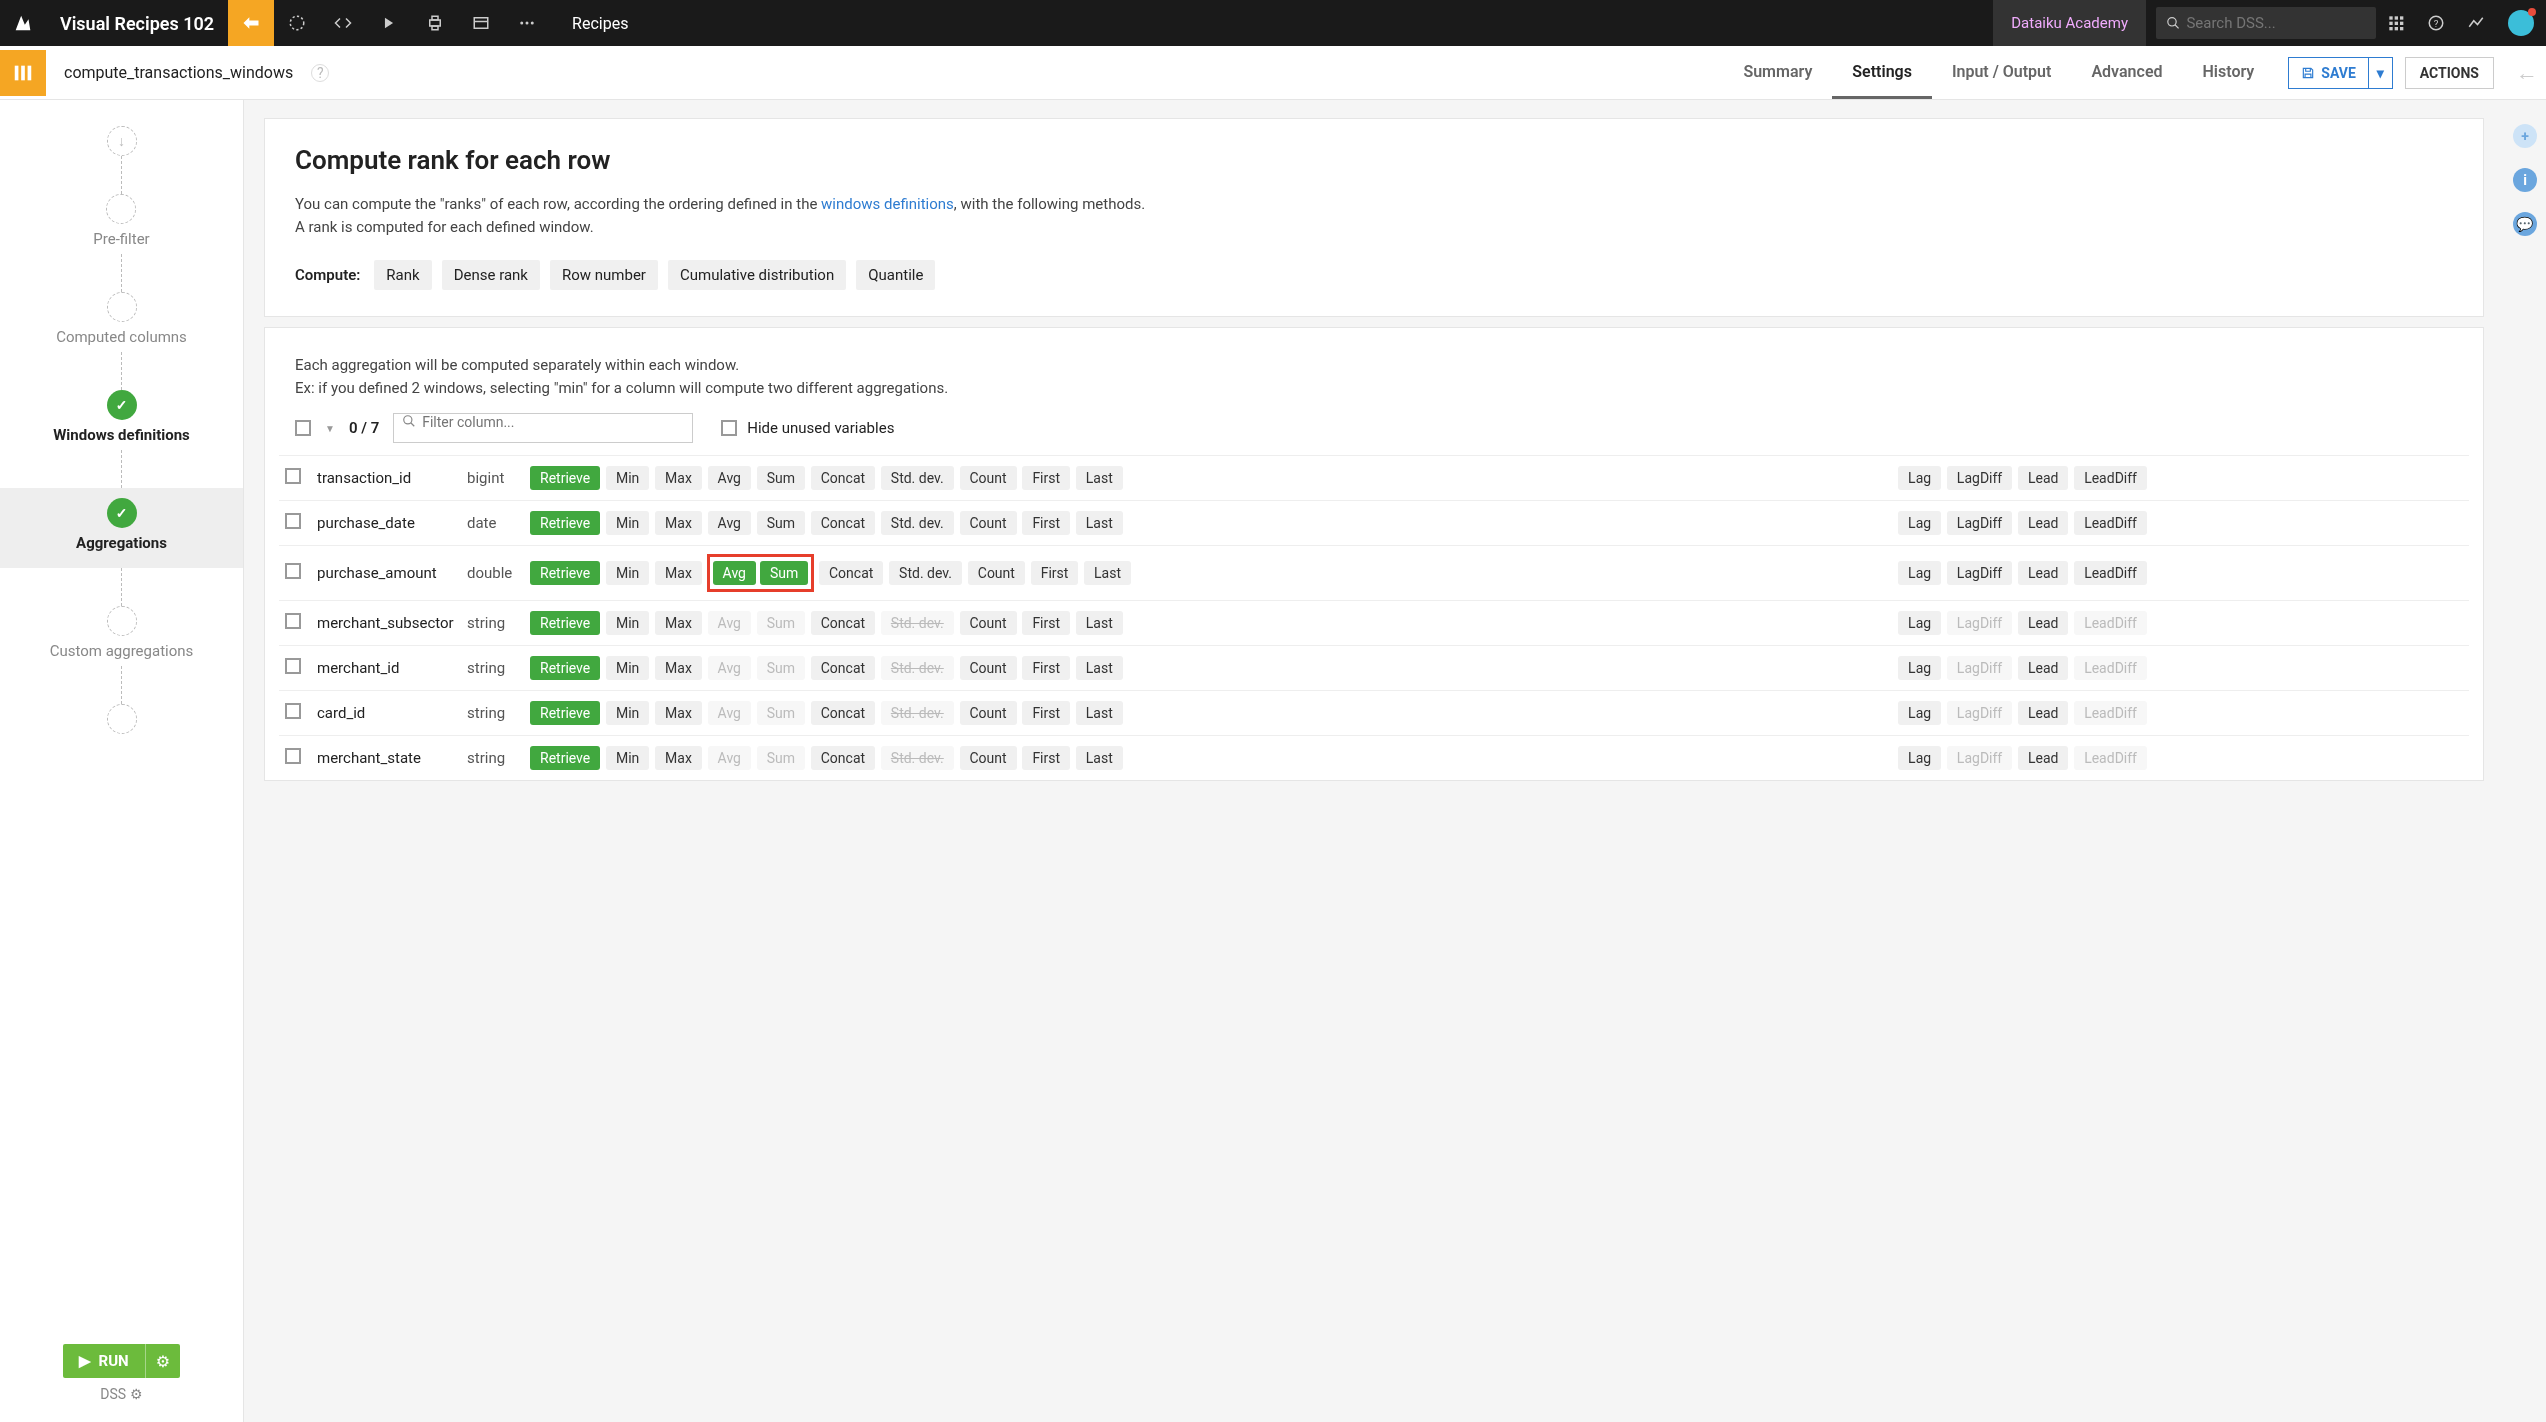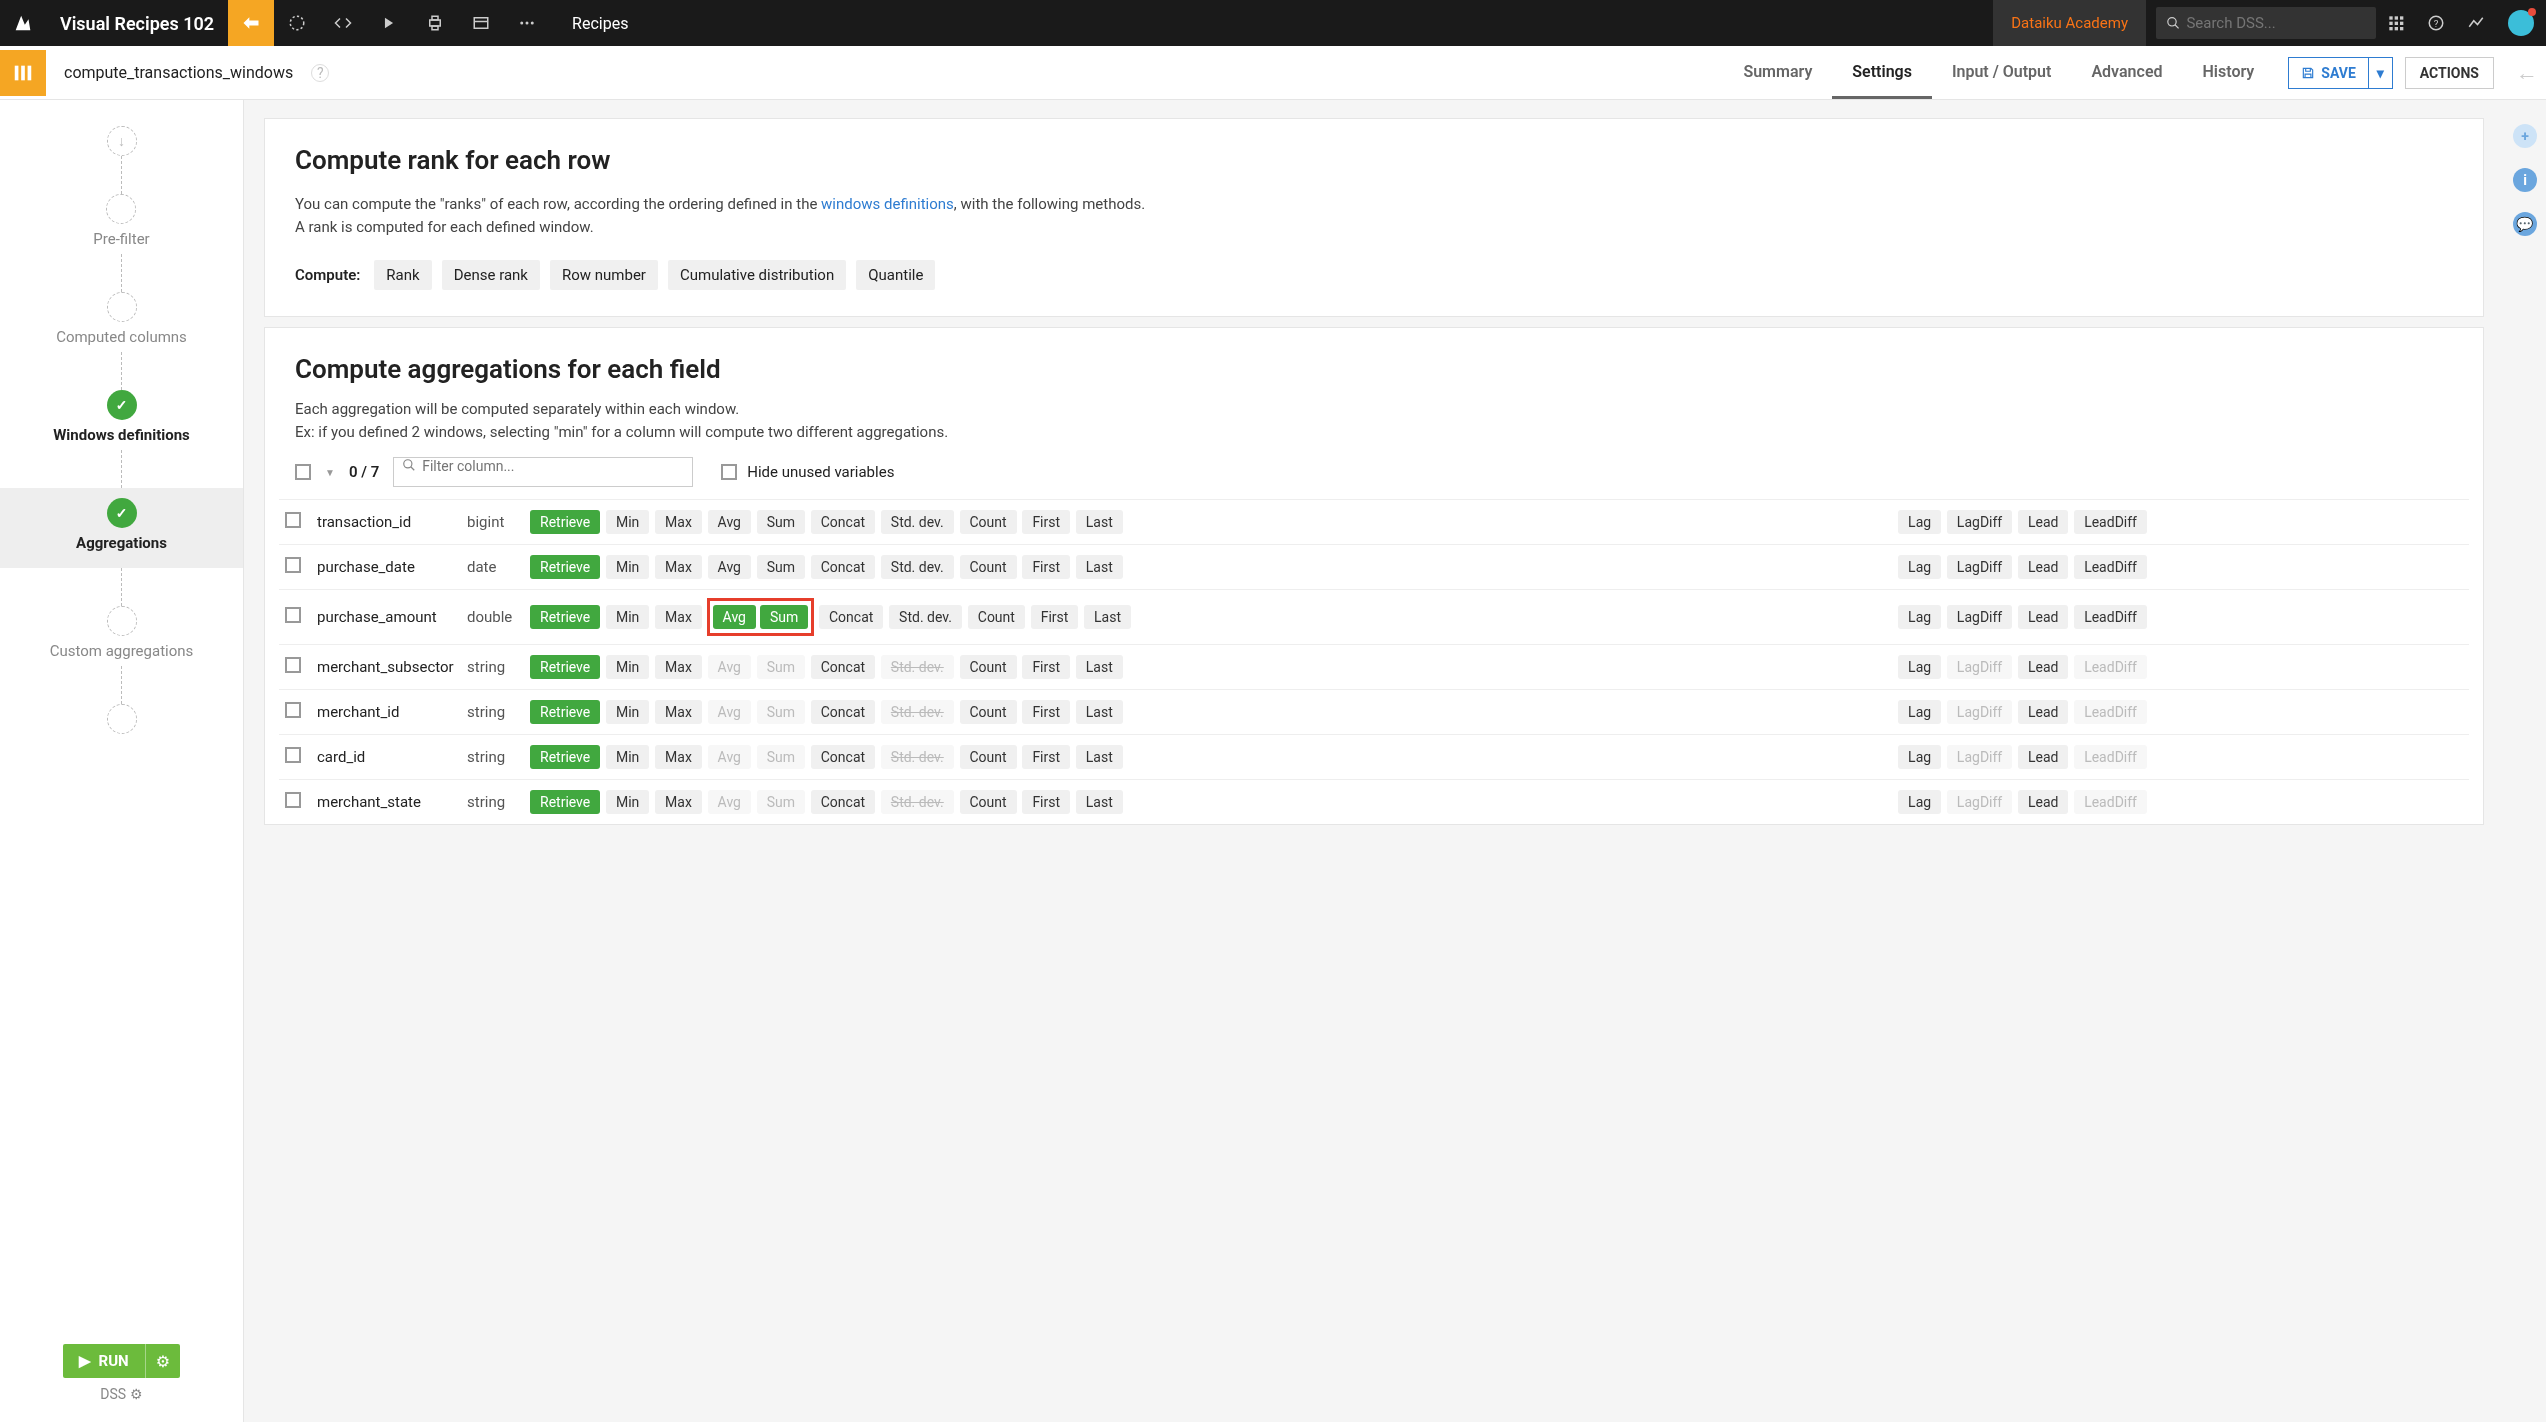--- a/index.html
+++ b/index.html
@@ -7,21 +7,21 @@
 
 .topbar { background: #1a1a1a; height: 46px; display: flex; align-items: center; color: #fff; }
 .topbar .logo { width: 46px; display: flex; align-items: center; justify-content: center; }
 .topbar .logo svg { width: 22px; height: 22px; fill: #fff; }
 .topbar .proj { font-size: 18px; font-weight: 600; padding: 0 14px; }
 .topbar .active-ico { width: 46px; height: 46px; background: #f5a623; display: flex; align-items: center; justify-content: center; }
 .topbar .ico { width: 46px; height: 46px; display: flex; align-items: center; justify-content: center; color: #ccc; cursor: pointer; }
 .topbar .menu-label { padding: 0 22px; font-size: 16px; color: #fff; position: relative; }
 .topbar .menu-label::after { content:""; position:absolute; bottom:-14px; left:50%; transform:translateX(-50%); border:5px solid transparent; border-top-color:#1a1a1a; display:none;}
 .topbar .spacer { flex: 1; }
-.topbar .academy { background: #333; padding: 0 18px; height: 46px; display: flex; align-items: center; font-size: 15px; color: #f97316; }
+.topbar .academy { background: #333; padding: 0 18px; height: 46px; display: flex; align-items: center; font-size: 15px; color: #f0abfc; }
 .topbar .search { background: #333; margin-left: 10px; height: 32px; display: flex; align-items: center; padding: 0 10px; border-radius: 2px; width: 220px; }
 .topbar .search input { background: transparent; border: none; color: #ccc; font-size: 15px; outline: none; margin-left: 6px; width: 100%; }
 .topbar .rico { width: 40px; display: flex; align-items: center; justify-content: center; color: #ccc; cursor: pointer; }
 .topbar .avatar { width: 26px; height: 26px; background: #3bbed9; border-radius: 50%; margin: 0 12px; position: relative; }
 .topbar .avatar::after { content:""; position:absolute; top:-2px; right:-2px; width:8px; height:8px; background:#e74c3c; border-radius:50%; }
 
 .subheader { background: #fff; height: 54px; display: flex; align-items: center; border-bottom: 1px solid #e5e5e5; }
 .subheader .icoblock { width: 46px; height: 46px; background: #f5a623; margin-left: 0; display: flex; align-items: center; justify-content: center; }
 .subheader .title { font-size: 16px; font-weight: 400; padding: 0 18px; color: #222; }
 .subheader .help { color: #bbb; font-size: 14px; border: 1px solid #ddd; border-radius: 50%; width: 18px; height: 18px; display:flex; align-items:center; justify-content:center; }
@@ -270,21 +270,20 @@
         <span class="lab">Compute:</span>
         <span class="chip">Rank</span>
         <span class="chip">Dense rank</span>
         <span class="chip">Row number</span>
         <span class="chip">Cumulative distribution</span>
         <span class="chip">Quantile</span>
       </div>
     </div>
 
     <div class="card2">
-      <h2>Compute aggregations for each field</h2>
       <p>
         <span>Each aggregation will be computed separately within each window.</span><br>
         <span>Ex: if you defined 2 windows, selecting "min" for a column will compute two different aggregations.</span>
       </p>
       <div class="toolbar">
         <span class="checkbox"></span>
         <span class="drop-small">▼</span>
         <span class="count">0 / 7</span>
         <div class="searchbox">
           <svg width="14" height="14" viewBox="0 0 24 24" fill="none" stroke="#888" stroke-width="2">

